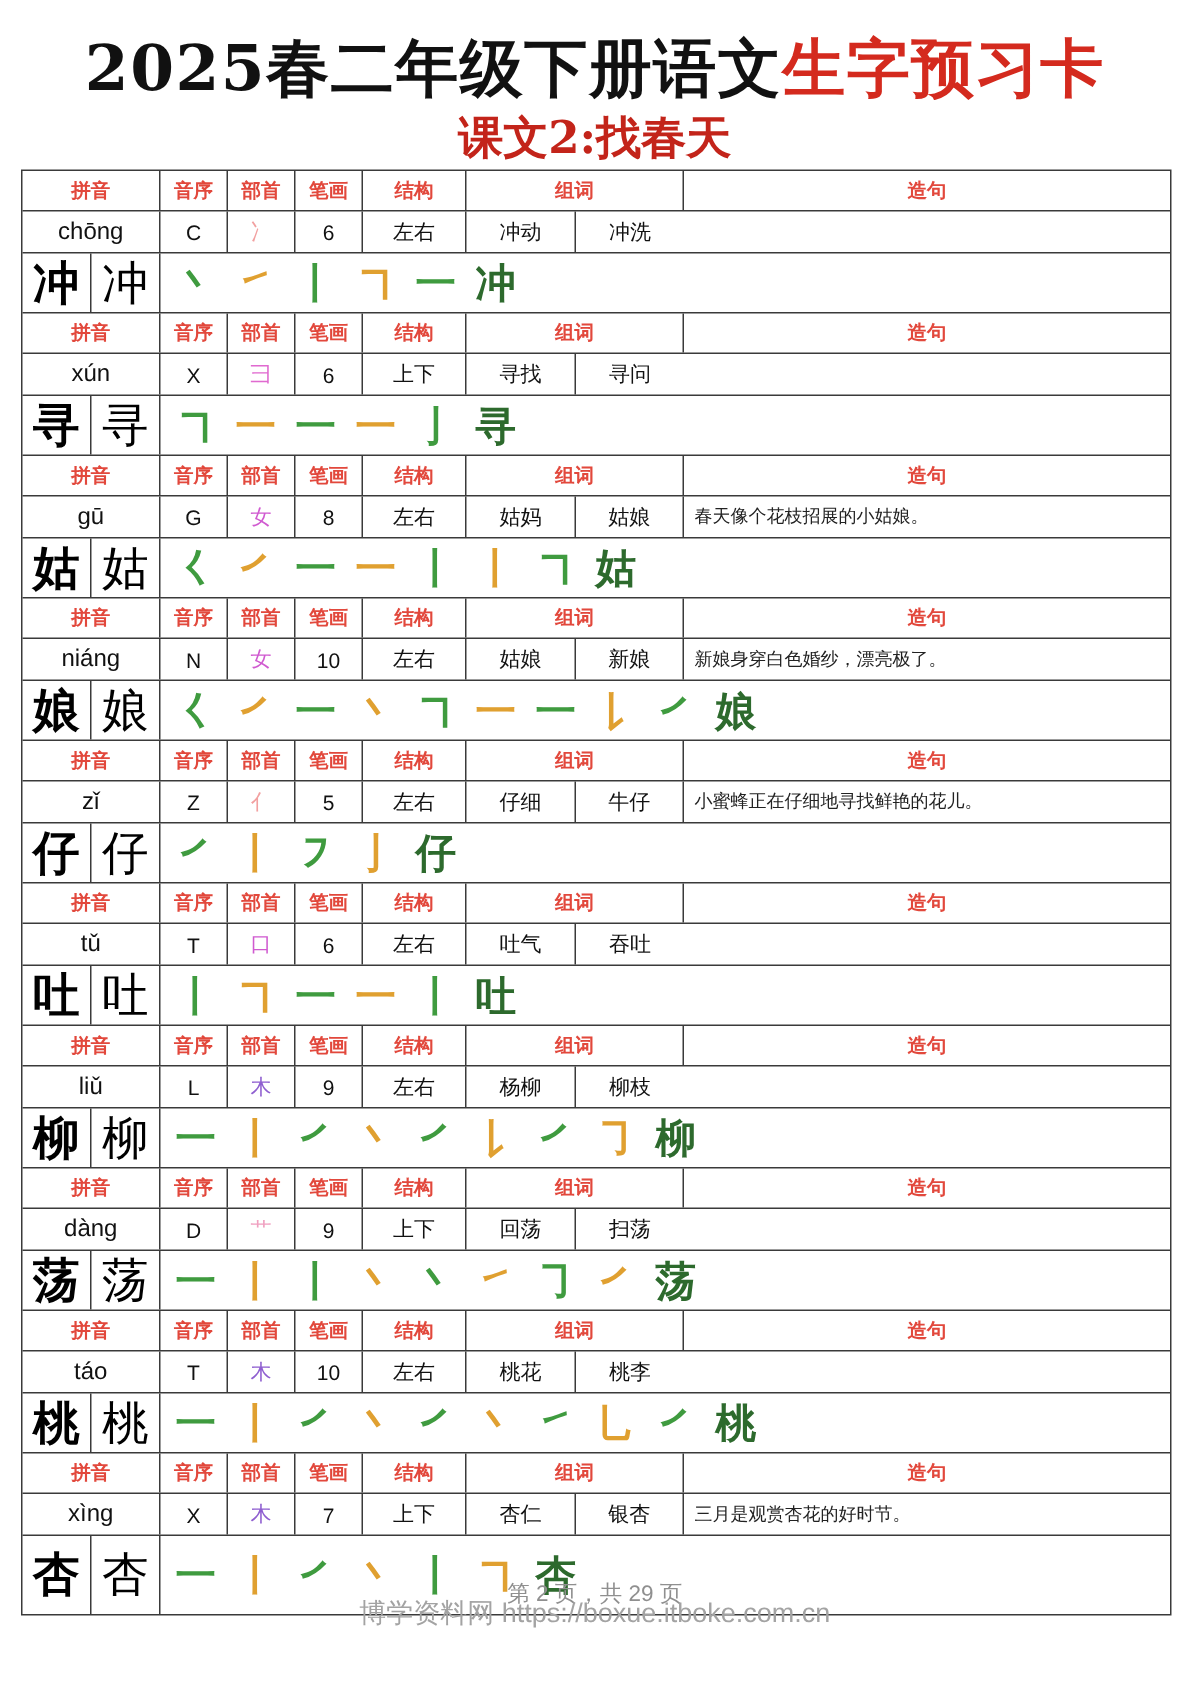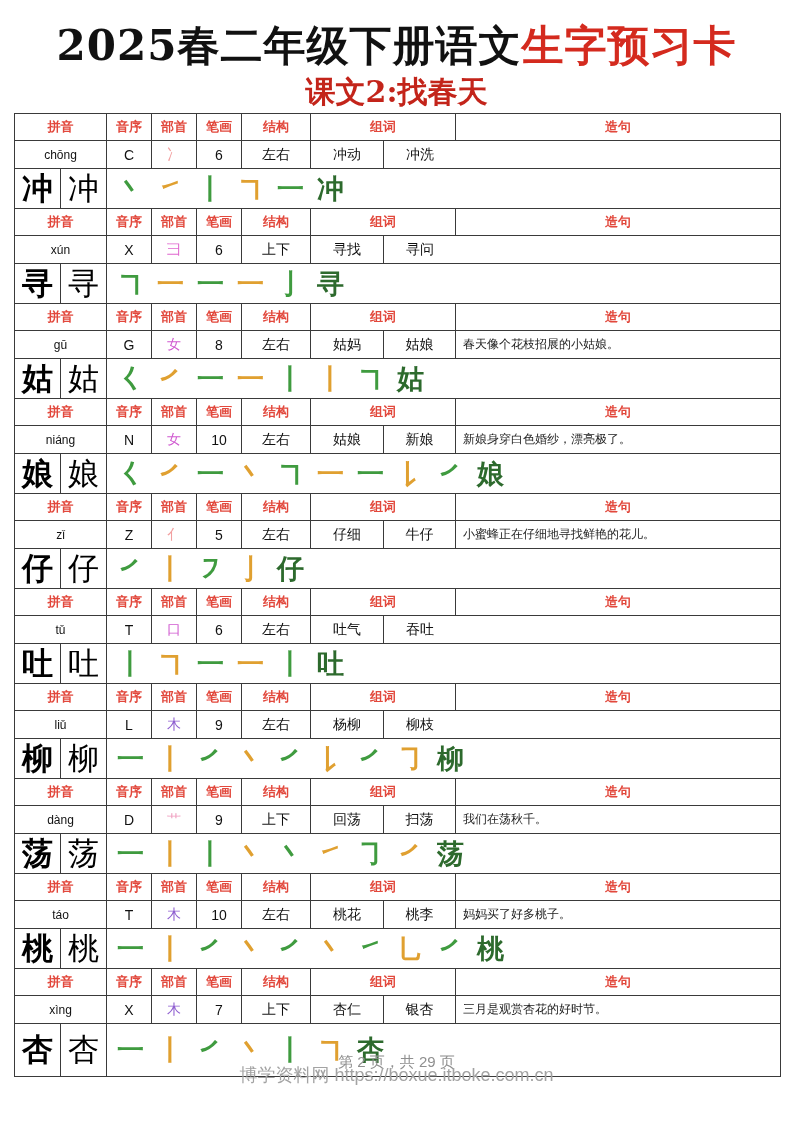--- a/index.html
+++ b/index.html
@@ -14,21 +14,21 @@
             color:var(--subtitle-red,#c3241a);}
   .gtable{position:absolute;left:14px;top:113px;width:765px;border:1px solid #3a3a3a;box-sizing:content-box;}
   .row{display:flex;border-bottom:1px solid #3a3a3a;}
   .block:last-child .row:last-child{border-bottom:none;}
   .c{box-sizing:border-box;border-right:1px solid #3a3a3a;display:flex;align-items:center;
      justify-content:center;overflow:hidden;flex:none;}
   .row .c:last-child{border-right:none;}
   .head .c{height:26px;color:var(--header-red,#e2483c);font-size:13px;font-weight:bold;
            font-family:"DejaVu Serif",serif;}
   .data .c{height:27px;font-size:14px;}
-  .data .py{font-size:12px;}
+  .data .py{font-size:16px;}
   .data .sent{justify-content:flex-start;padding-left:7px;font-size:12px;color:#222;}
   .strokes .c{height:39px;}
   .strokes.tall .c{height:52px;}
   .ch{font-family:"DejaVu Serif",serif;font-size:31px;color:#000;}
   .ch1{font-weight:700;}
   .ch2{font-weight:400;}
   .demo{justify-content:flex-start;padding-left:10px;gap:13px;font-family:"DejaVu Serif",serif;
         font-size:27px;font-weight:600;}
   .footer-page{position:absolute;top:1053px;left:0;width:100%;text-align:center;
                color:#8f8f8f;font-size:15px;}
@@ -289,21 +289,20 @@
           <div class="c" style="width: 324px;">造句</div>
         </div>
         <div class="row data">
           <div class="c py" style="width: 92px;">dàng</div>
           <div class="c" style="width: 45px;">D</div>
           <div class="c" style="width: 45px; color: rgb(240, 160, 192);">艹</div>
           <div class="c" style="width: 45px;">9</div>
           <div class="c" style="width: 69px;">上下</div>
           <div class="c" style="width: 73px;">回荡</div>
           <div class="c" style="width: 72px;">扫荡</div>
-          <div class="c sent" style="width: 324px;">我们在荡秋千。</div>
         </div>
         <div class="row strokes">
           <div class="c ch ch1" style="width: 46px;">荡</div>
           <div class="c ch ch2" style="width: 46px;">荡</div>
           <div class="c demo" style="width: 673px;">
             <span style="color: rgb(63, 155, 63);">一</span>
             <span style="color: rgb(224, 160, 48);">丨</span>
             <span style="color: rgb(63, 155, 63);">丨</span>
             <span style="color: rgb(224, 160, 48);">丶</span>
             <span style="color: rgb(63, 155, 63);">丶</span>
@@ -325,21 +324,20 @@
           <div class="c" style="width: 324px;">造句</div>
         </div>
         <div class="row data">
           <div class="c py" style="width: 92px;">táo</div>
           <div class="c" style="width: 45px;">T</div>
           <div class="c" style="width: 45px; color: rgb(143, 95, 208);">木</div>
           <div class="c" style="width: 45px;">10</div>
           <div class="c" style="width: 69px;">左右</div>
           <div class="c" style="width: 73px;">桃花</div>
           <div class="c" style="width: 72px;">桃李</div>
-          <div class="c sent" style="width: 324px;">妈妈买了好多桃子。</div>
         </div>
         <div class="row strokes">
           <div class="c ch ch1" style="width: 46px;">桃</div>
           <div class="c ch ch2" style="width: 46px;">桃</div>
           <div class="c demo" style="width: 673px;">
             <span style="color: rgb(63, 155, 63);">一</span>
             <span style="color: rgb(224, 160, 48);">丨</span>
             <span style="color: rgb(63, 155, 63);">㇒</span>
             <span style="color: rgb(224, 160, 48);">丶</span>
             <span style="color: rgb(63, 155, 63);">㇒</span>

